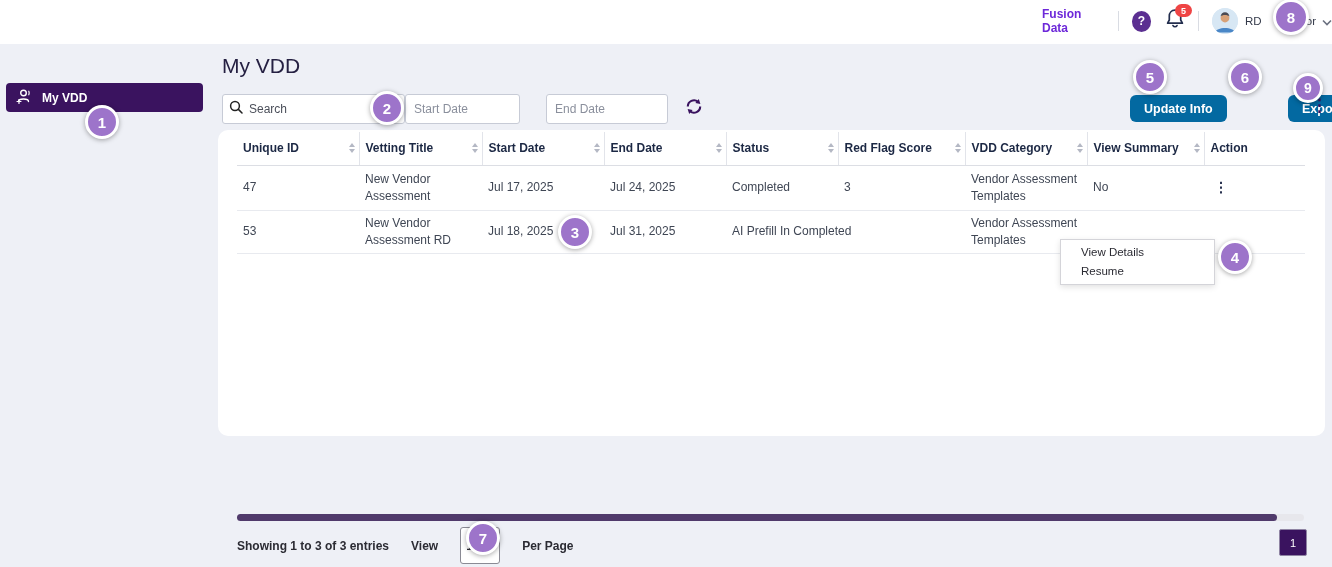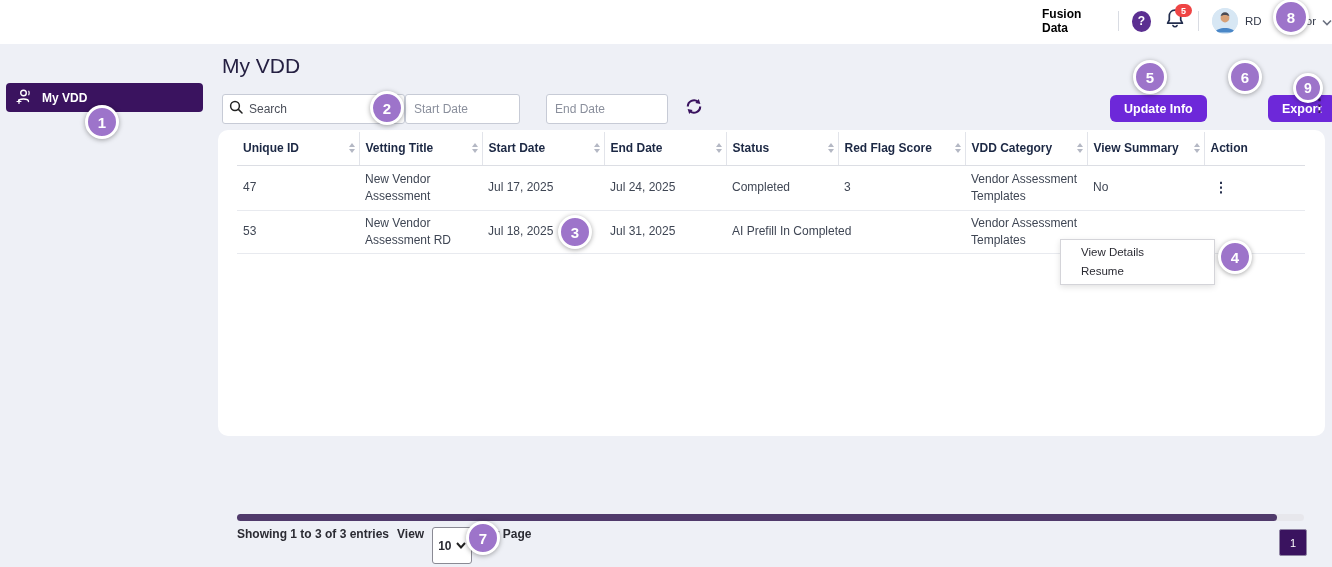--- a/index.html
+++ b/index.html
@@ -10,21 +10,21 @@
   }
   
   .topbar{position:absolute;left:0;top:0;width:1332px;height:44px;background:#ffffff;}
   .brand{position:absolute;left:14px;top:3px;display:flex;align-items:flex-start;gap:8px;}
   .brand-text{display:flex;flex-direction:column;line-height:1;}
   .brand-name{font-size:23px;font-weight:bold;letter-spacing:-0.5px;}
   .brand-name .navy{color:#16264f;}
   .brand-name .teal{color:#00b2b5;}
   .brand-tagline{font-size:9.5px;font-weight:bold;color:#5c2e91;margin-top:3px;letter-spacing:0.4px;}
   .top-right{position:absolute;left:1042px;top:0;height:42px;display:flex;align-items:center;}
-  .fusion{font-size:12px;font-weight:bold;color:#000000;}
+  .fusion{font-size:12px;font-weight:bold;color:#6d28d9;}
   .vdiv{width:1px;height:20px;background:#d9dce3;margin:0 13px;}
   .help-circle{width:21px;height:21px;border-radius:50%;background:#5b2f91;color:#fff;
     font-size:12px;font-weight:bold;display:flex;align-items:center;justify-content:center;cursor:pointer;}
   .bell-wrap{position:relative;margin-left:14px;cursor:pointer;}
   .badge{position:absolute;top:-4px;right:-7px;min-width:13px;height:13px;border-radius:7px;
     background:#ef4444;color:#fff;font-size:9px;font-weight:bold;display:flex;align-items:center;justify-content:center;padding:0 2px;}
   .avatar{width:26px;height:26px;border-radius:50%;overflow:hidden;background:#d7e7f4;flex:none;cursor:pointer;}
   .user-short{font-size:11.5px;color:#343a4a;margin-left:7px;}
   .user-trailing{font-size:11.5px;color:#343a4a;margin-left:41px;}
   .chev{margin-left:6px;}
@@ -35,22 +35,22 @@
   
   .page-title{position:absolute;left:222px;top:54px;font-size:21px;color:#252042;}
   .inp{position:absolute;top:94px;height:27px;box-sizing:border-box;border:1px solid #c7cbd6;border-radius:3px;
     background:#fff;font-size:12px;font-family:"Liberation Sans",sans-serif;color:#333;padding:14px 8px;outline:none;}
   .inp::placeholder{color:#8a8f9c;}
   .search-wrap{position:absolute;left:222px;top:94px;width:183px;height:27px;}
   .search-wrap input{position:absolute;left:0;top:0;width:183px;padding-left:26px;}
   .search-wrap input::placeholder{color:#4b4f5a;}
   .search-wrap svg{position:absolute;left:7px;top:6px;z-index:2;}
   .refresh{position:absolute;left:685px;top:98px;cursor:pointer;}
-  .btn{position:absolute;top:95px;height:27px;background:#6d28d9;border:none;border-radius:6px;
-    color:#fff;font-size:12.5px;font-weight:bold;font-family:"Liberation Sans",sans-serif;cursor:pointer;padding:0 14px;}
+  .btn{position:absolute;top:95px;height:27px;background:#0369a1;border:none;border-radius:6px;
+    color:#fff;font-size:12.5px;font-weight:bold;font-family:"Liberation Sans",sans-serif;cursor:pointer;padding:0 14px;margin-left:20px;}
   .kebab-top{position:absolute;left:1311px;top:94px;color:#3a135f;font-size:17px;font-weight:bold;
     letter-spacing:0;cursor:pointer;line-height:1.4;}
   
   .card{position:absolute;left:218px;top:130px;width:1107px;height:306px;background:#ffffff;border-radius:10px;}
   table.grid{position:absolute;left:19px;top:2px;width:1068px;border-collapse:collapse;table-layout:fixed;}
   .grid th{height:33px;font-size:12px;font-weight:bold;color:#1c2844;text-align:left;
     padding:0 4px 0 6px;border-right:1px solid #e2e4ea;border-bottom:1px solid #dcdee4;box-sizing:border-box;}
   .grid th:last-child{border-right:none;}
   .grid th .th-in{display:flex;align-items:center;justify-content:space-between;}
   .sort{display:inline-flex;flex-direction:column;gap:2px;margin-left:4px;cursor:pointer;}
@@ -61,21 +61,21 @@
     vertical-align:middle;line-height:1.35;box-sizing:border-box;}
   .nowrap{white-space:nowrap;}
   .row-kebab{color:#2a3350;font-size:14px;font-weight:bold;cursor:pointer;padding-left:4px;}
   
   .menu{position:absolute;left:1060px;top:239px;width:155px;background:#fff;border:1px solid #d4d4d9;
     box-shadow:0 2px 6px rgba(0,0,0,0.12);padding:3px 0;z-index:10;box-sizing:border-box;}
   .menu-item{font-size:11.5px;color:#2b2b33;padding:2px 8px 2px 20px;cursor:pointer;line-height:1.3;}
   
   .hscroll{position:absolute;left:237px;top:514px;width:1067px;height:7px;border-radius:4px;background:#e7e7ec;cursor:pointer;}
   .hthumb{position:absolute;left:0;top:0;width:1040px;height:7px;border-radius:4px;background:#503a6b;}
-  .pagebar{position:absolute;left:237px;top:527px;display:flex;align-items:flex-start;gap:8px;
+  .pagebar{position:absolute;left:237px;top:527px;display:flex;align-items:center;gap:22px;
     font-size:12px;font-weight:bold;color:#2b2b33;}
   .per-select{display:inline-flex;align-items:center;justify-content:space-between;width:40px;height:37px;
     border:1px solid #8a8a94;border-radius:3px;background:#fff;padding:0 5px;box-sizing:border-box;cursor:pointer;font-weight:bold;}
   .page-btn{position:absolute;left:1279px;top:529px;width:26px;height:25px;background:#3a135f;color:#fff;
     font-size:11px;display:flex;align-items:center;justify-content:center;border:1px solid #8f84a3;border-radius:2px;cursor:pointer;}
   
   .ann{position:absolute;border-radius:50%;background:#9d74ca;border:3px solid #fff;
     box-shadow:0 1px 5px rgba(0,0,0,0.35);color:#fff;font-weight:bold;display:flex;align-items:center;
     justify-content:center;z-index:30;font-size:15px;box-sizing:border-box;}
 </style>

